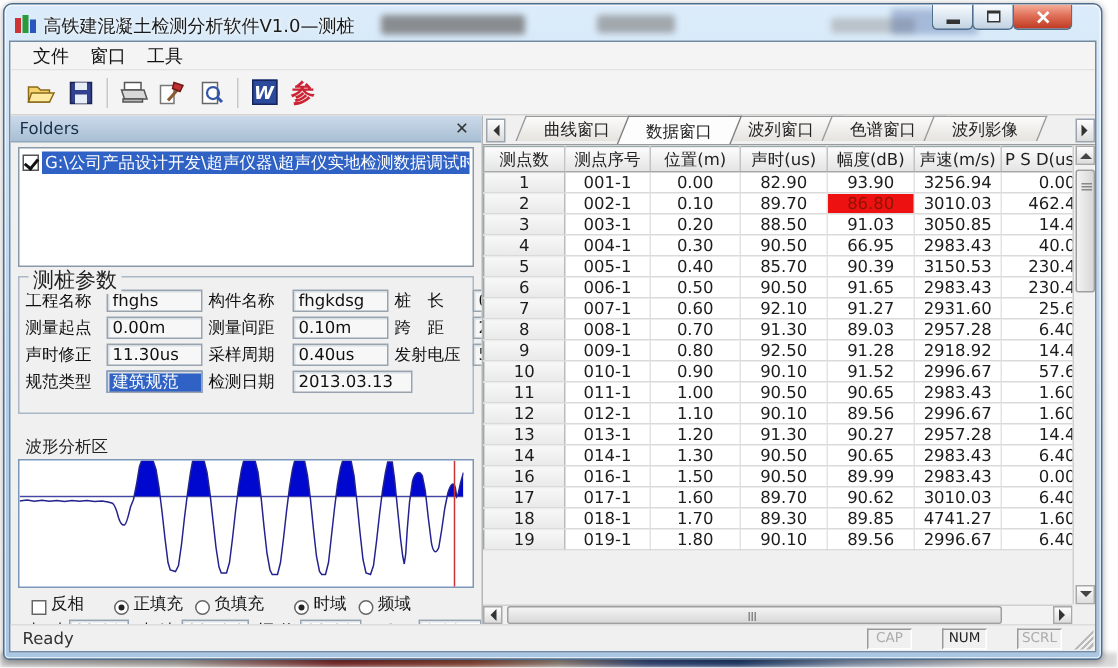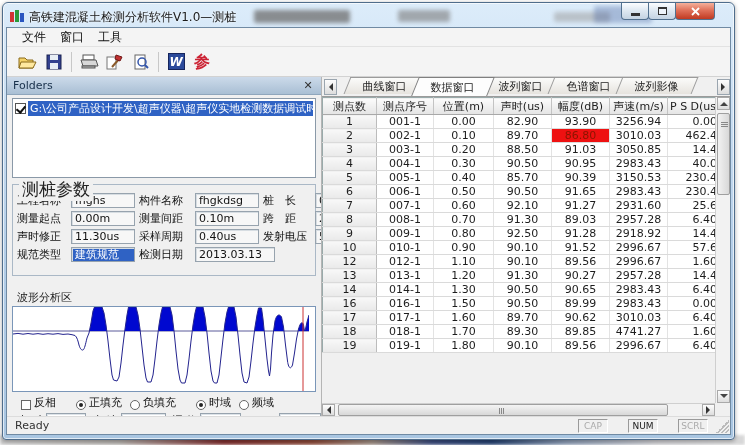--- a/index.html
+++ b/index.html
@@ -42,21 +42,21 @@
   .panel-caption { height:18px; background:linear-gradient(#ccdaea,#a9bfd4); border-bottom:1px solid #8fa6bc;
     display:flex; align-items:center; padding:0 6px; font-size:11px; color:#18304a; }
   .panel-caption .cap-x { margin-left:auto; font-size:11px; color:#333; width:14px; text-align:center; line-height:14px; }
   .listbox { margin:3px 5px 0 5px; height:80px; background:#fff; border:1px solid #8a99a8; padding:2px; overflow:hidden; }
   .list-item { display:flex; align-items:center; height:14px; }
   .cbx { width:11px; height:11px; border:1px solid #555; background:#fff; position:relative; flex:0 0 auto; margin-right:2px; }
   .cbx.checked::after { content:""; position:absolute; left:2px; top:0px; width:4px; height:7px; border:solid #111; border-width:0 2px 2px 0; transform:rotate(40deg); }
   .item-label { font-size:11px; color:#fff; background:#2f62c4; padding:0 2px; white-space:nowrap; overflow:hidden; }
   
   .params-box { margin:6px 5px 0 5px; border:1px solid #aab8c6; position:relative; padding:8px 4px 4px 4px; height:92px; }
-  .params-title { position:absolute; top:-7px; left:6px; background:#f0f0f0; font-size:17px; padding:0 3px; color:#222; }
+  .params-title { position:absolute; top:-7px; left:6px; background:#f0f0f0; font-size:14px; padding:0 3px; color:#222; }
   .pgrid { display:grid; grid-template-columns:50px 64px 52px 64px 48px 60px; column-gap:4px; row-gap:3px; align-items:center; }
   .plabel { font-size:11px; color:#111; white-space:nowrap; }
   .pvalue { font-size:11px; color:#111; background:#f7f7f7; border:1px solid #97a3ae; box-shadow:inset 1px 1px 0 #d7dde2; height:15px; line-height:13px; padding:0 3px; white-space:nowrap; overflow:hidden; }
   .pvalue.hl { background:#2f62c4; color:#fff; }
   .pvalue.wide { width:80px; }
   .wave-title { font-size:11px; color:#222; margin:14px 0 1px 10px; }
   .wave-box { margin:0 5px; height:86px; background:#fff; border:1px solid #7a96b8; position:relative; overflow:hidden; }
   .wave-controls { margin:3px 0 0 14px; display:flex; align-items:center; font-size:11px; color:#111; height:14px; }
   .wc { display:flex; align-items:flex-end; margin-right:8px; }
   .wc.gap { margin-left:12px; }
@@ -359,21 +359,21 @@
                     <td class="c3">88.50</td>
                     <td class="c4">91.03</td>
                     <td class="c5">3050.85</td>
                     <td class="c6">14.4</td>
                   </tr>
                   <tr>
                     <td class="c0 rowhead">4</td>
                     <td class="c1">004-1</td>
                     <td class="c2">0.30</td>
                     <td class="c3">90.50</td>
-                    <td class="c4">90.95</td>
+                    <td class="c4">66.95</td>
                     <td class="c5">2983.43</td>
                     <td class="c6">40.0</td>
                   </tr>
                   <tr>
                     <td class="c0 rowhead">5</td>
                     <td class="c1">005-1</td>
                     <td class="c2">0.40</td>
                     <td class="c3">85.70</td>
                     <td class="c4">90.39</td>
                     <td class="c5">3150.53</td>
@@ -418,20 +418,29 @@
                   <tr>
                     <td class="c0 rowhead">10</td>
                     <td class="c1">010-1</td>
                     <td class="c2">0.90</td>
                     <td class="c3">90.10</td>
                     <td class="c4">91.52</td>
                     <td class="c5">2996.67</td>
                     <td class="c6">57.6</td>
                   </tr>
                   <tr>
+                    <td class="c0 rowhead">11</td>
+                    <td class="c1">011-1</td>
+                    <td class="c2">1.00</td>
+                    <td class="c3">90.50</td>
+                    <td class="c4">90.65</td>
+                    <td class="c5">2983.43</td>
+                    <td class="c6">1.60</td>
+                  </tr>
+                  <tr>
                     <td class="c0 rowhead">12</td>
                     <td class="c1">012-1</td>
                     <td class="c2">1.10</td>
                     <td class="c3">90.10</td>
                     <td class="c4">89.56</td>
                     <td class="c5">2996.67</td>
                     <td class="c6">1.60</td>
                   </tr>
                   <tr>
                     <td class="c0 rowhead">13</td>

